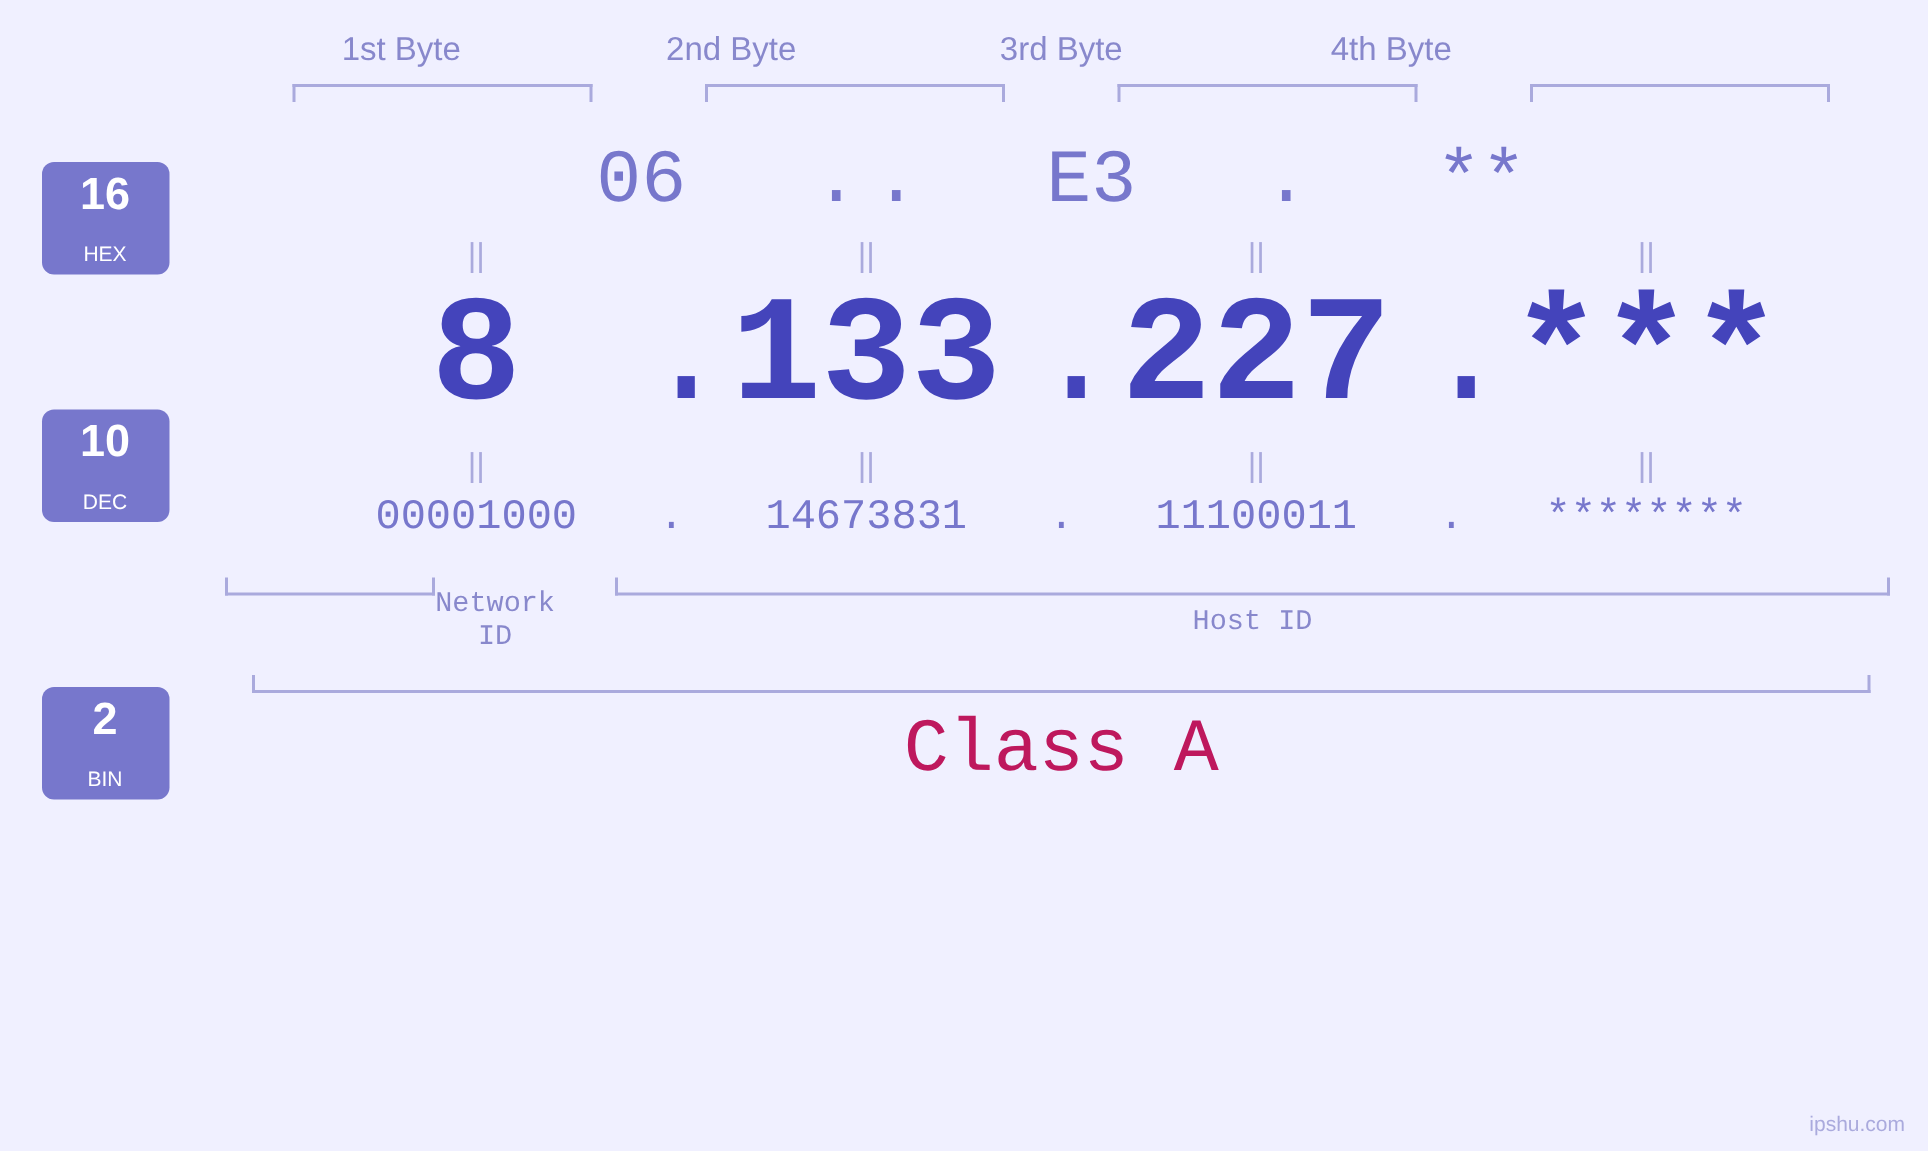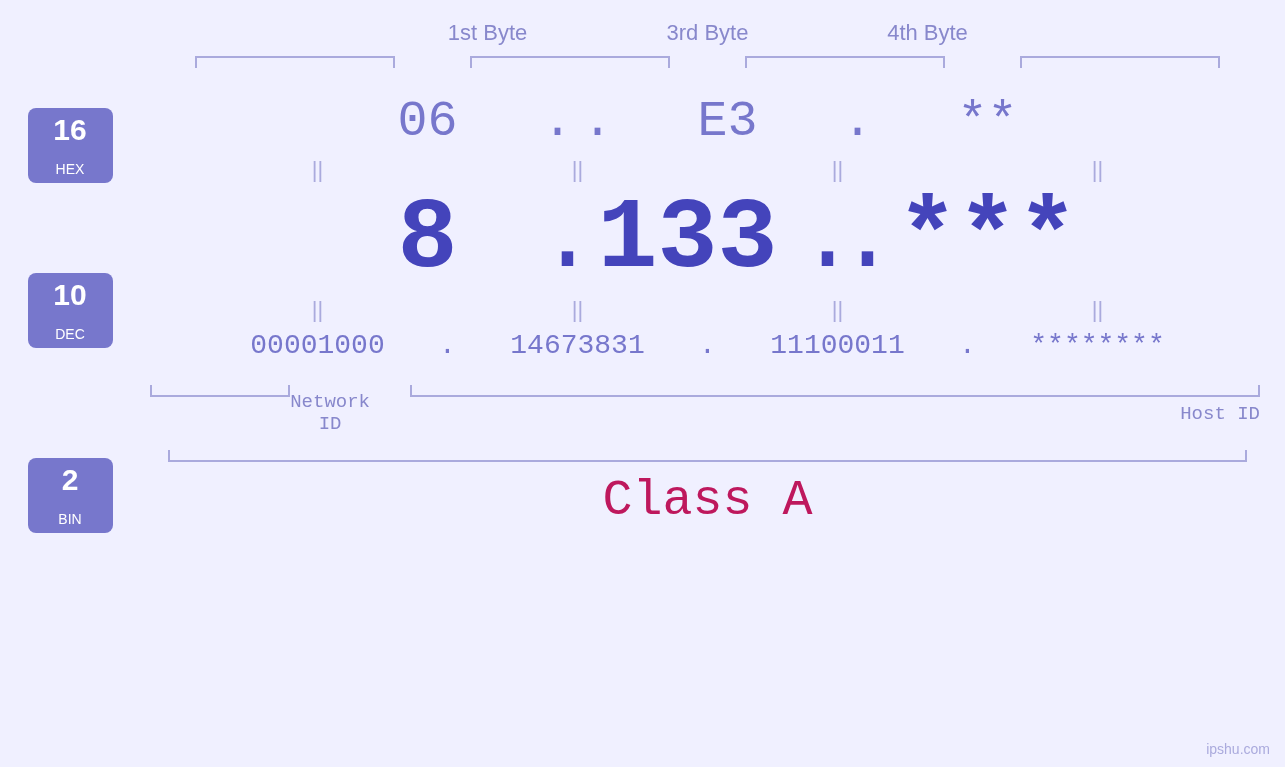--- a/index.html
+++ b/index.html
@@ -22,21 +22,21 @@
       align-items: center;
       justify-content: flex-start;
       padding-top: 20px;
     }
 
     
     .byte-headers {
       display: flex;
       width: 1100px;
       margin-left: 130px;
-      justify-content: center;
+      justify-content: flex-start;
       margin-bottom: 10px;
     }
 
     .byte-header {
       color: #8888cc;
       font-size: 22px;
       font-family: sans-serif;
       font-weight: 300;
       width: 220px;
       text-align: center;
@@ -205,20 +205,21 @@
       font-family: Liberation Sans, sans-serif;
     }
   </style>
 </head>
 <body>
 
 <div class="container">
 
   <div class="byte-headers">
     <div class="byte-header">1st Byte</div>
+    <div class="byte-header">2nd Byte</div>
     <div class="byte-header">3rd Byte</div>
     <div class="byte-header">4th Byte</div>
   </div>
 
   <div class="bracket-row">
     <div class="bracket"></div>
     <div class="bracket"></div>
     <div class="bracket"></div>
     <div class="bracket"></div>
   </div>
@@ -279,20 +280,23 @@
         </div>
         <div class="dot-cell">
           <span class="dot-dec">.</span>
         </div>
         <div class="byte-cell">
           <span class="dec-val">133</span>
         </div>
         <div class="dot-cell">
           <span class="dot-dec">.</span>
         </div>
+        <div class="byte-cell">
+          <span class="dec-val">227</span>
+        </div>
         <div class="dot-cell">
           <span class="dot-dec">.</span>
         </div>
         <div class="byte-cell">
           <span class="dec-val">***</span>
         </div>
       </div>
 
       <div class="separator-row">
         <div class="sep-cell">||</div>
@@ -330,21 +334,21 @@
 
       <div style="display:flex; width:100%; margin-top:8px; padding-left:10px; padding-right:15px;">
 
         <div style="width:220px; display:flex; flex-direction:row; ">
           <div style="width:200px; height:12px; border-bottom:2px solid #aaaadd; border-left:2px solid #aaaadd; border-right:2px solid #aaaadd;"></div>
           <div style="color:#8888cc; font-size:19px; font-family:'Courier New',monospace; margin-top:6px; text-align:center;">Network ID</div>
         </div>
 
         <div style="width:40px;"></div>
 
-        <div style="flex:1; display:flex; flex-direction:column; align-items:flex-end;">
+        <div style="flex:1; display:flex; flex-direction:column; align-items:center;">
           <div style="width:100%; height:12px; border-bottom:2px solid #aaaadd; border-left:2px solid #aaaadd; border-right:2px solid #aaaadd;"></div>
           <div style="color:#8888cc; font-size:19px; font-family:'Courier New',monospace; margin-top:6px; text-align:center;">Host ID</div>
         </div>
       </div>
 
       <div style="width:95%; margin-top:15px; height:12px; border-bottom:2px solid #aaaadd; border-left:2px solid #aaaadd; border-right:2px solid #aaaadd;"></div>
 
       <div class="class-label">Class A</div>
 
     </div>

